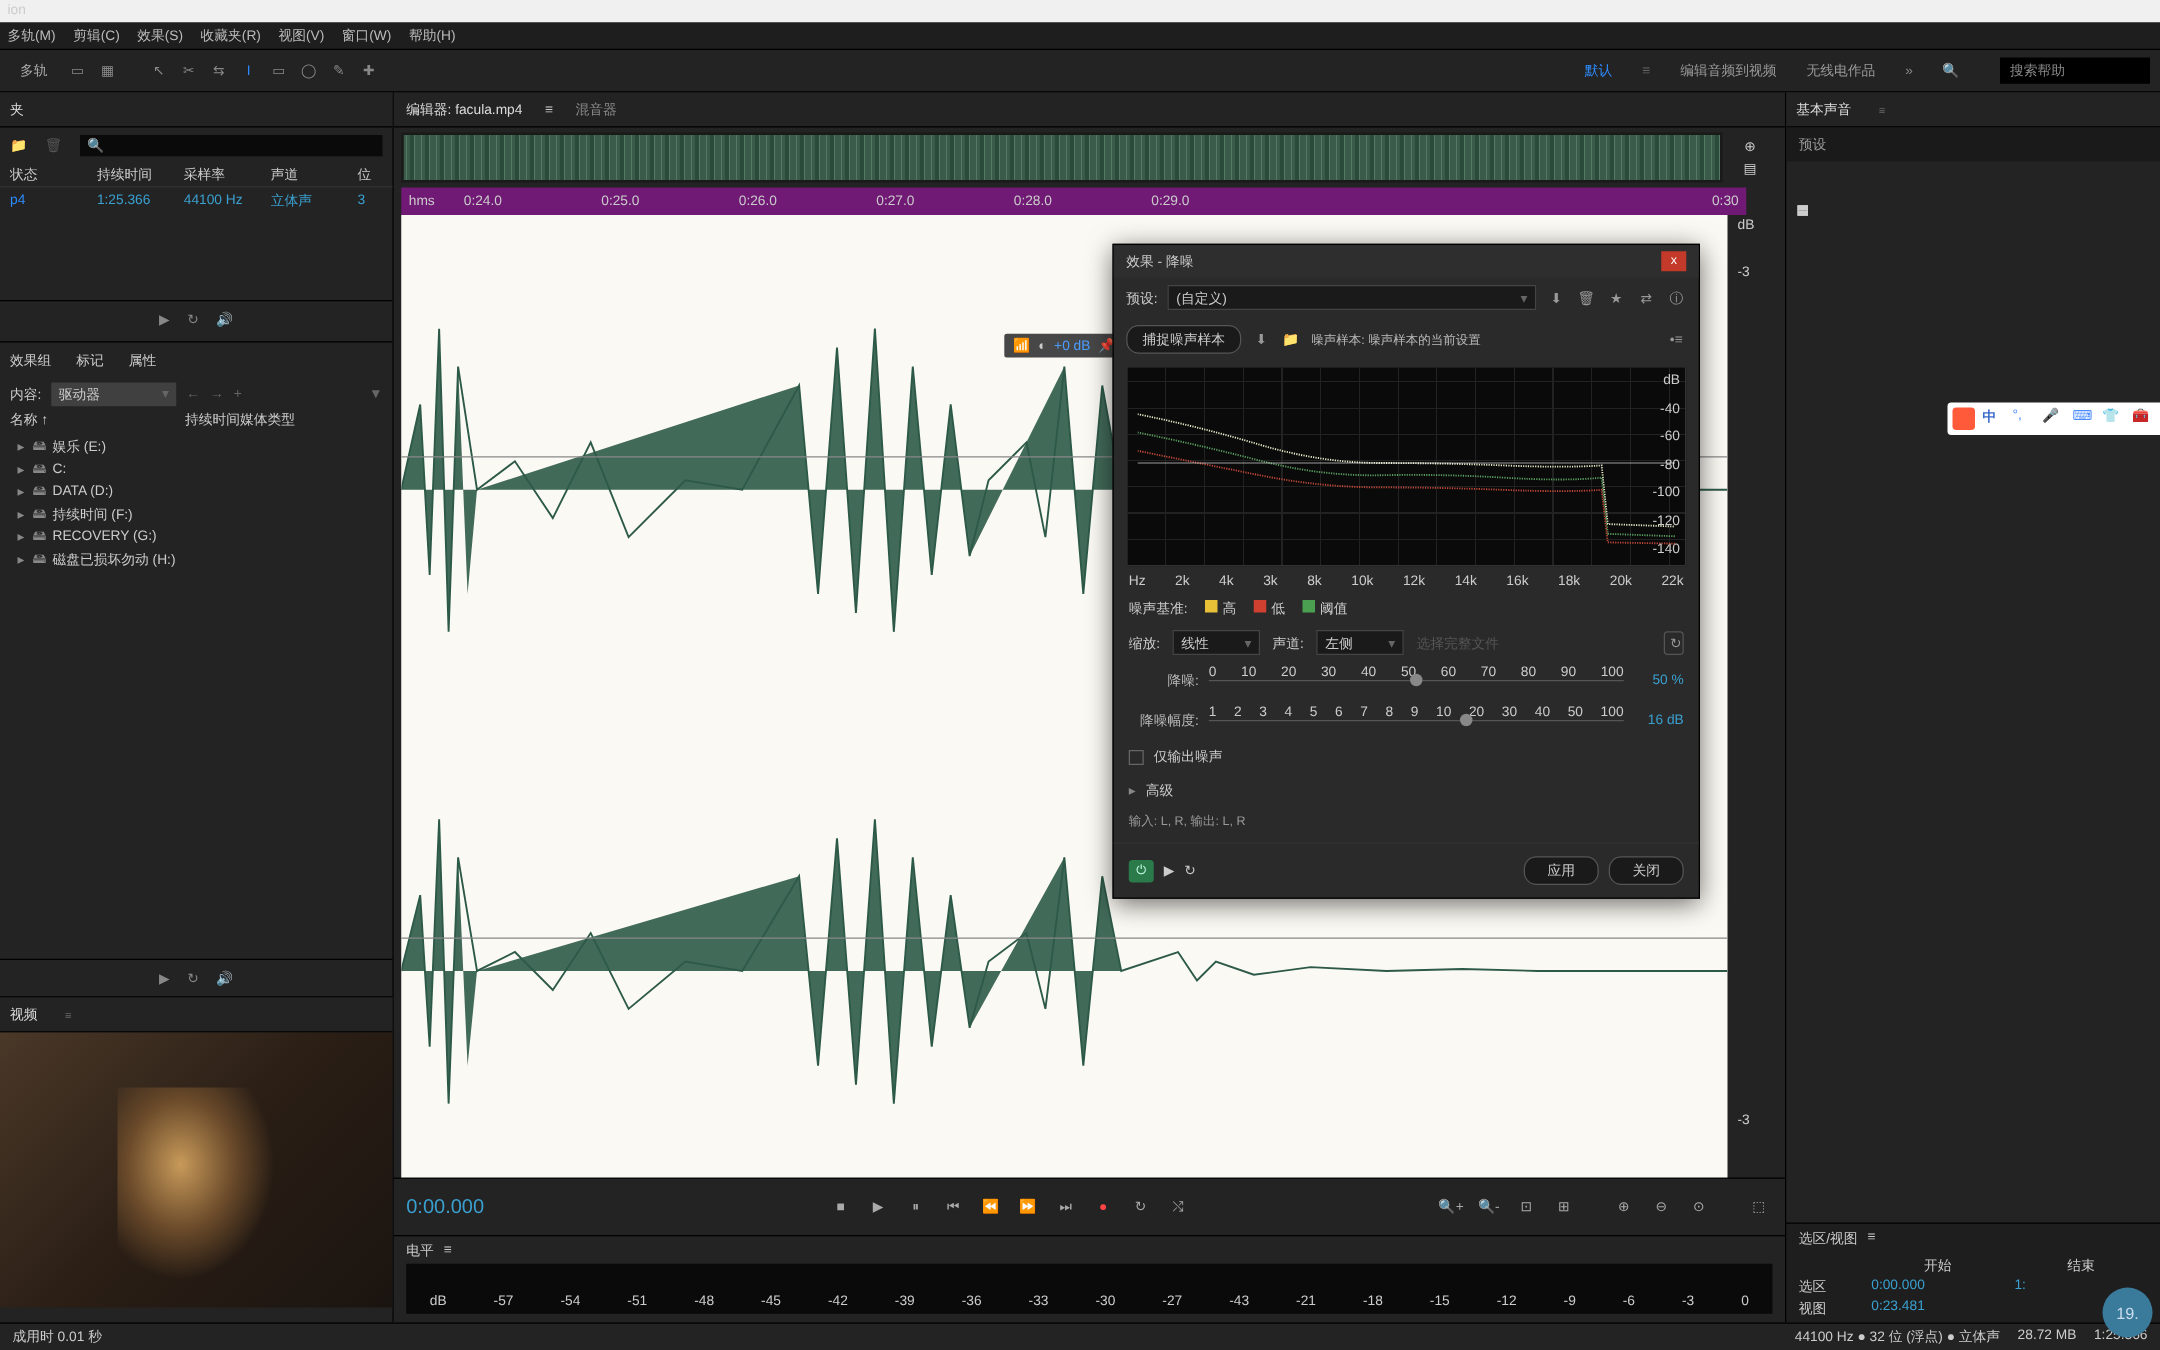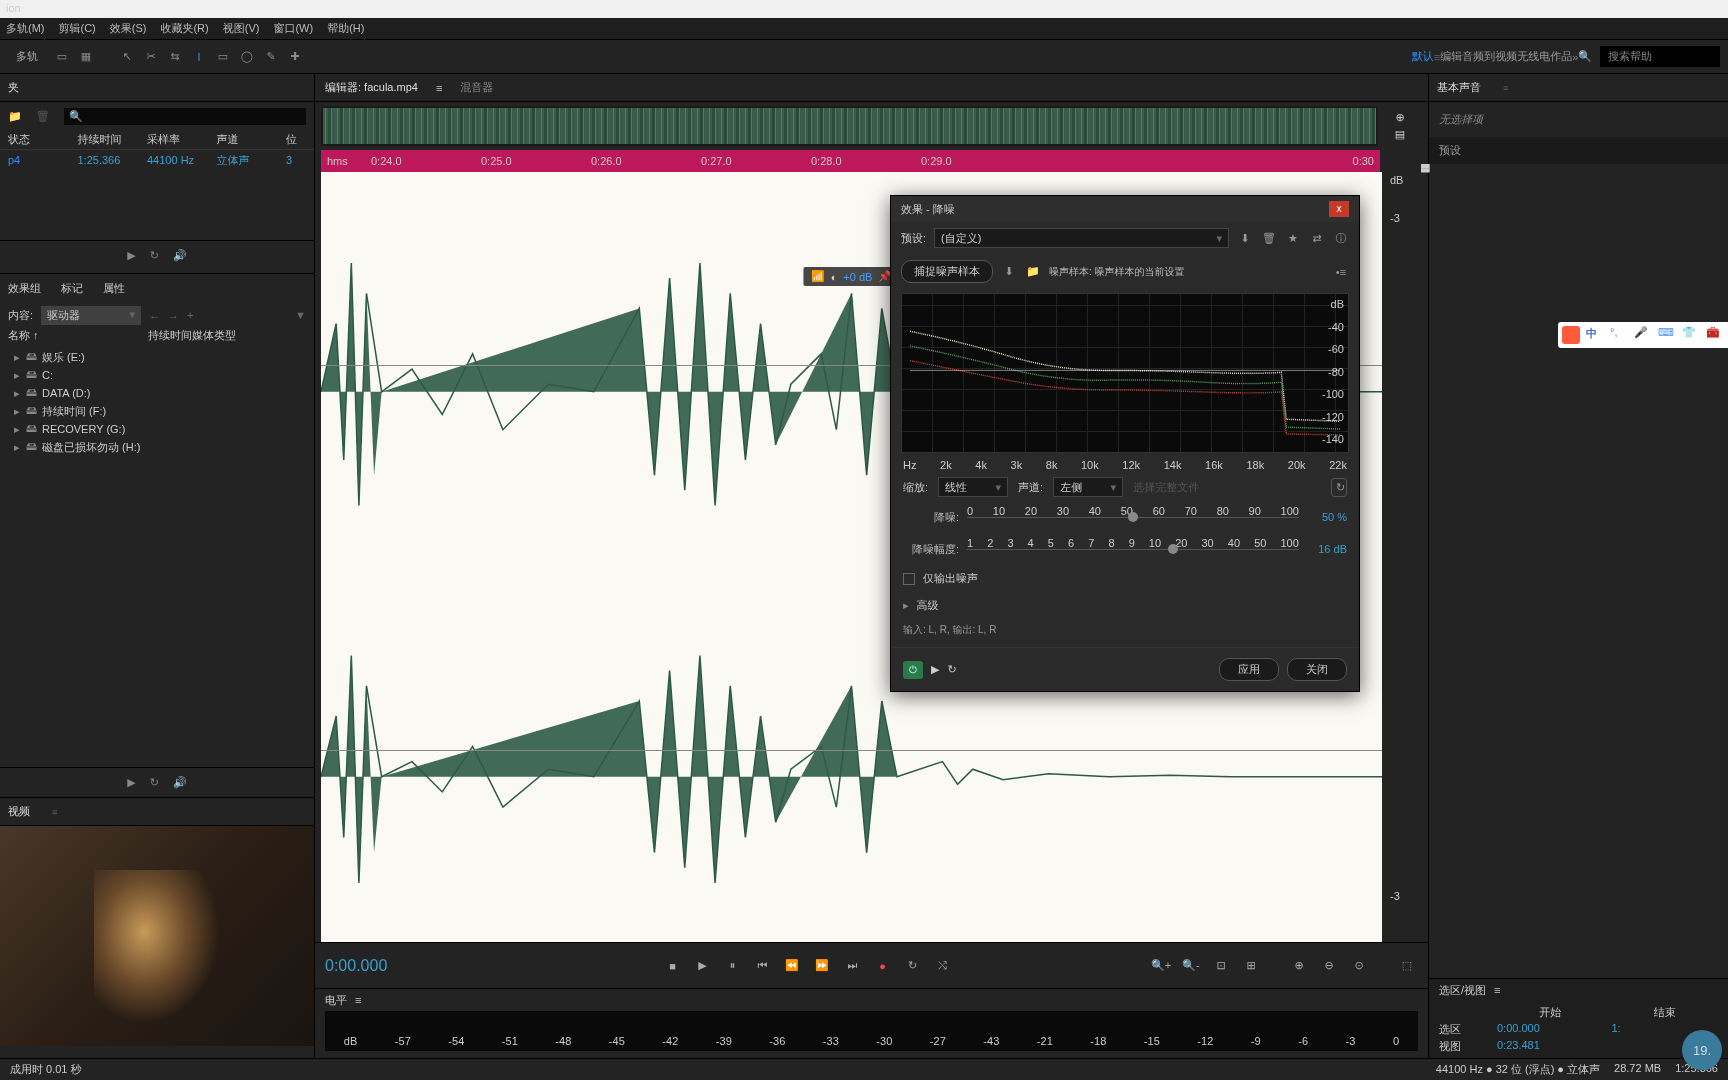--- a/index.html
+++ b/index.html
@@ -2,21 +2,21 @@
 <html><head>
 <meta charset="utf-8">
 <style>
 *{margin:0;padding:0;box-sizing:border-box;font-family:"Microsoft YaHei",sans-serif;font-size:11px;color:#ccc;user-select:none}
 body{background:#1e1e1e;width:1728px;height:1080px;overflow:hidden;position:relative}
 .titlebar{height:18px;background:#f0f0f0;color:#000;padding:2px 6px;font-size:10px}
 .menubar{height:22px;background:#1e1e1e;display:flex;align-items:center;padding:0 6px;gap:14px;border-bottom:1px solid #000}
 .menubar span{color:#bbb;font-size:11px;cursor:pointer}
 .toolbar{height:34px;background:#232323;display:flex;align-items:center;padding:0 8px;border-bottom:1px solid #000}
 .toolbar .btn{padding:2px 8px;margin-right:4px;color:#aaa;cursor:pointer}
-.toolbar .right{margin-left:auto;display:flex;align-items:center;gap:0}
+.toolbar .right{margin-left:auto;display:flex;align-items:center;gap:24px}
 .toolbar .right .ws{color:#999;cursor:pointer}
 .toolbar .right .ws.active{color:#2e8cff}
 .toolbar .search{background:#000;padding:3px 8px;width:120px;color:#888;margin-left:8px}
 .toolbar .icon{width:18px;height:18px;display:inline-flex;align-items:center;justify-content:center;color:#888;margin:0 3px;cursor:pointer}
 .main{display:flex;height:calc(100% - 18px - 22px - 34px - 22px)}
 .left-col{width:315px;display:flex;flex-direction:column;background:#232323;border-right:1px solid #000}
 .panel-hdr{height:28px;display:flex;align-items:center;padding:0 8px;background:#232323;border-bottom:1px solid #000;color:#999;font-size:11px}
 .panel-hdr .tab{margin-right:18px;cursor:pointer}
 .panel-hdr .tab.active{color:#ddd}
 .panel-hdr .menu-icon{color:#666;font-size:9px;margin-left:4px}
@@ -47,21 +47,21 @@
 .video-preview{height:220px;background:linear-gradient(135deg,#4a3828 0%,#2a1e15 50%,#1a1410 100%);position:relative;overflow:hidden}
 .video-preview::before{content:"";position:absolute;left:30%;top:20%;width:40%;height:70%;background:radial-gradient(ellipse at 40% 40%,#c89a5a 0%,#6a4a2a 40%,transparent 70%)}
 .center-col{flex:1;display:flex;flex-direction:column;background:#232323;min-width:0}
 .editor-hdr{height:28px;display:flex;align-items:center;padding:0 10px;gap:18px;border-bottom:1px solid #000}
 .editor-hdr .tab{color:#ddd}
 .overview{height:40px;display:flex;margin:4px 6px}
 .overview .wave{flex:1;background:#1a1a1a;position:relative;overflow:hidden}
 .overview .wave::before{content:"";position:absolute;inset:2px;background:repeating-linear-gradient(90deg,#3a5a4a 0 2px,#547a64 2px 3px,#3a5a4a 3px 5px,#2a4a3a 5px 8px,#547a64 8px 9px,#3a5a4a 9px 12px)}
 .overview .icons{width:44px;display:flex;flex-direction:column;align-items:center;justify-content:center;gap:4px;color:#888}
 .overview .icons .ic{cursor:pointer}
-.timeline{height:22px;background:#be185d;display:flex;align-items:center;padding:0 6px;margin:0 48px 0 6px;position:relative;font-size:10px;color:#999}
+.timeline{height:22px;background:#701a75;display:flex;align-items:center;padding:0 6px;margin:0 31px 0 6px;position:relative;font-size:10px;color:#999}
 .timeline span{position:absolute}
 .timeline .hms{left:6px}
 .timeline .rightic{position:absolute;right:-40px;display:flex;gap:4px;color:#2e8cff}
 .waveform-area{flex:1;margin:0 46px 0 6px;background:#fbf9f3;position:relative;display:flex;flex-direction:column}
 .waveform-area .channel{flex:1;position:relative;overflow:hidden}
 .waveform-area .channel::after{content:"";position:absolute;left:0;right:0;top:50%;height:1px;background:#888}
 .wave-svg{position:absolute;inset:0}
 .db-scale{position:absolute;right:-40px;top:0;bottom:0;width:36px;color:#888;font-size:9px}
 .db-scale span{position:absolute;left:4px}
 .hud{position:absolute;top:95px;left:50%;transform:translateX(-50%);background:rgba(40,40,40,.85);padding:3px 8px;border-radius:2px;color:#aaa;font-size:10px;display:flex;align-items:center;gap:6px}
@@ -367,21 +367,20 @@
         </div>
       </div>
     </div>
   </div>
 
   <div class="right-col">
     <div class="panel-hdr">
         <span class="tab active">基本声音</span>
         <span class="menu-icon">≡</span>
       </div>
-    <div class="right-panel-body">无选择项</div>
     <div class="right-panel-row" style="background:#1a1a1a">预设</div>
   </div>
 </div>
 
 <div class="float-dialog">
   <div class="dlg-title">
     <span>效果 - 降噪</span>
     <span class="close">x</span>
   </div>
   <div class="dlg-row">
@@ -425,20 +424,26 @@
       <span>4k</span>
     <span>3k</span>
       <span>8k</span>
       <span>10k</span>
     <span>12k</span>
       <span>14k</span>
       <span>16k</span>
     <span>18k</span>
       <span>20k</span>
       <span>22k</span>
+  </div>
+  <div class="legend-row">
+    <span>噪声基准:</span>
+    <span><span class="sw" style="background:#e8c038"></span><span>高</span></span>
+    <span><span class="sw" style="background:#d04030"></span><span>低</span></span>
+    <span><span class="sw" style="background:#4aa050"></span><span>阈值</span></span>
   </div>
   <div class="dlg-row" style="padding:4px 12px;gap:10px">
     <span>缩放:</span>
     <div class="sel" style="flex:0 0 70px">
         <span>线性</span>
       </div>
     <span>声道:</span>
     <div class="sel" style="flex:0 0 70px">
         <span>左侧</span>
       </div>

